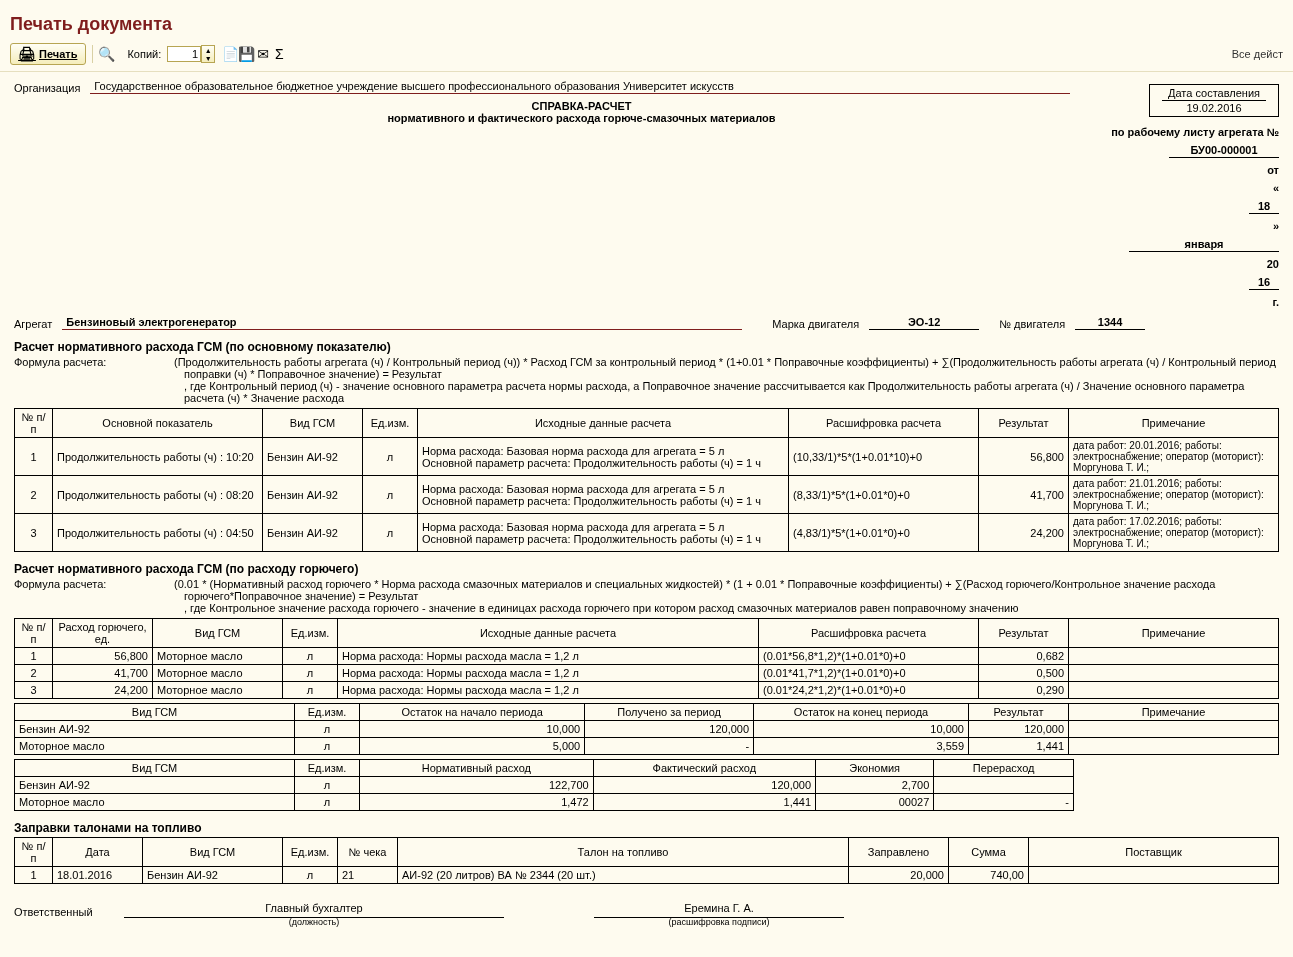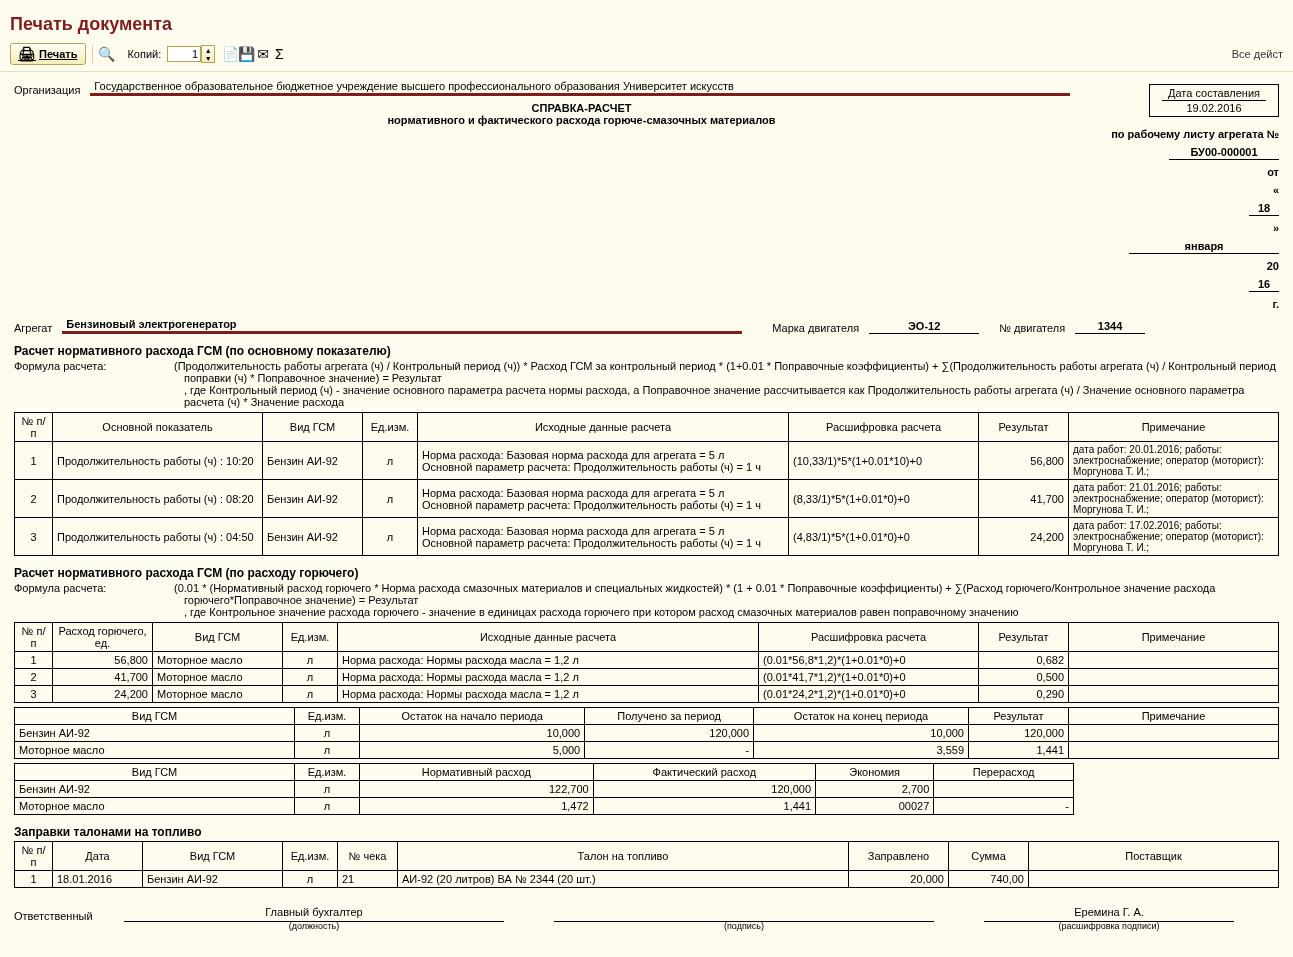--- a/index.html
+++ b/index.html
@@ -60,21 +60,21 @@
     cursor: pointer;
     font-size: 7px;
   }
   .stepper span { flex: 1; display: flex; align-items: center; justify-content: center; }
   .all-actions { margin-left: auto; color: #333; cursor: pointer; }
   .page {
     padding: 8px 14px 30px;
   }
   .row { display: flex; align-items: flex-end; margin-bottom: 4px; flex-wrap: wrap; }
   .label { margin-right: 10px; }
-  .fill { flex: 1; border-bottom: 3px solid #7f1d1d; padding: 0 4px 1px; min-height: 14px; }
+  .fill { flex: 1; border-bottom: 1px solid #7f1d1d; padding: 0 4px 1px; min-height: 14px; }
   .center { }
   .bold { font-weight: bold; }
   .titleblock { text-align: center; margin: 6px 0 8px; font-weight: bold; }
   .dateblock {
     float: right;
     border: 1px solid #000;
     text-align: center;
     padding: 1px 12px;
     margin-top: 4px;
   }
@@ -422,23 +422,20 @@
       </tbody>
   </table>
 
   <div class="sig-row">
     <span style="min-width:100px">Ответственный</span>
     <span class="sig-box" style="max-width:380px">
       <span>Главный бухгалтер</span>
       <span class="sig-caption">(должность)</span>
     </span>
     <span style="width:30px"></span>
-    <span class="sig-box" style="max-width:380px">
-      <span class="sig-caption">(подпись)</span>
-    </span>
     <span style="width:30px"></span>
     <span class="sig-box" style="max-width:250px">
       <span>Еремина Г. А.</span>
       <span class="sig-caption">(расшифровка подписи)</span>
     </span>
   </div>
 
 </div>
 
 </body></html>

